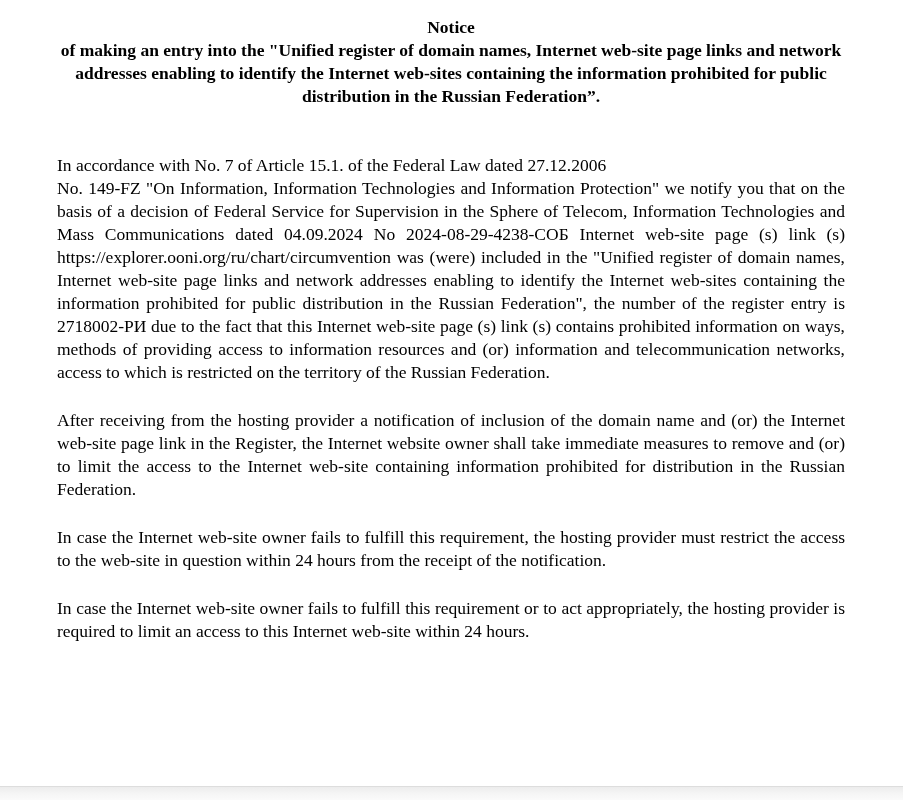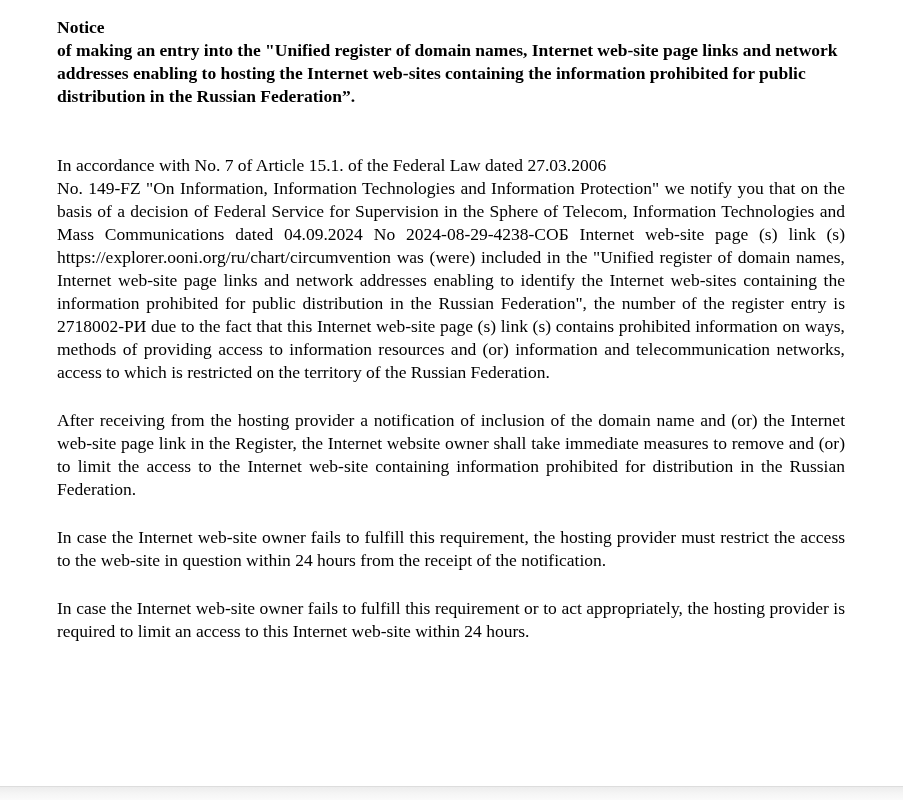--- a/index.html
+++ b/index.html
@@ -15,20 +15,21 @@
     overflow: hidden;
   }
   .page {
     box-sizing: border-box;
     width: 903px;
     height: 786px;
     padding: 16px 58px 0 57px;
     background: #ffffff;
   }
   .doc-title {
+    text-align: center;
     font-weight: bold;
     font-size: 17.5px;
     line-height: 23px;
     margin: 0 0 46px 0;
   }
   .para {
     text-align: justify;
     font-size: 17.5px;
     line-height: 23px;
     margin: 0 0 25px 0;
@@ -43,25 +44,25 @@
     background: linear-gradient(to bottom, #ececec 0%, #f5f5f5 45%, #fbfbfb 100%);
   }
 </style>
 </head>
 <body>
 
 <div class="page">
 
   <div class="doc-title">
     <div>Notice</div>
-    <div>of making an entry into the "Unified register of domain names, Internet web-site page links and network addresses enabling to hosting the Internet web-sites containing the information prohibited for public distribution in the Russian Federation”.</div>
+    <div>of making an entry into the "Unified register of domain names, Internet web-site page links and network addresses enabling to identify the Internet web-sites containing the information prohibited for public distribution in the Russian Federation”.</div>
   </div>
 
   <div class="para">
-    <div class="line">In accordance with No. 7 of Article 15.1. of the Federal Law dated 27.03.2006</div>
+    <div class="line">In accordance with No. 7 of Article 15.1. of the Federal Law dated 27.12.2006</div>
     <div class="line">No. 149-FZ "On Information, Information Technologies and Information Protection" we notify you that on the basis of a decision of Federal Service for Supervision in the Sphere of Telecom, Information Technologies and Mass Communications dated 04.09.2024 No 2024-08-29-4238-СОБ Internet web-site page (s) link (s) https://explorer.ooni.org/ru/chart/circumvention was (were) included in the "Unified register of domain names, Internet web-site page links and network addresses enabling to identify the Internet web-sites containing the information prohibited for public distribution in the Russian Federation", the number of the register entry is 2718002-РИ due to the fact that this Internet web-site page (s) link (s) contains prohibited information on ways, methods of providing access to information resources and (or) information and telecommunication networks, access to which is restricted on the territory of the Russian Federation.</div>
   </div>
 
 
   <div class="para">After receiving from the hosting provider a notification of inclusion of the domain name and (or) the Internet web-site page link in the Register, the Internet website owner shall take immediate measures to remove and (or) to limit the access to the Internet web-site containing information prohibited for distribution in the Russian Federation.</div>
 
   <div class="para">In case the Internet web-site owner fails to fulfill this requirement, the hosting provider must restrict the access to the web-site in question within 24 hours from the receipt of the notification.</div>
 
   <div class="para">In case the Internet web-site owner fails to fulfill this requirement or to act appropriately, the hosting provider is required to limit an access to this Internet web-site within 24 hours.</div>
 

